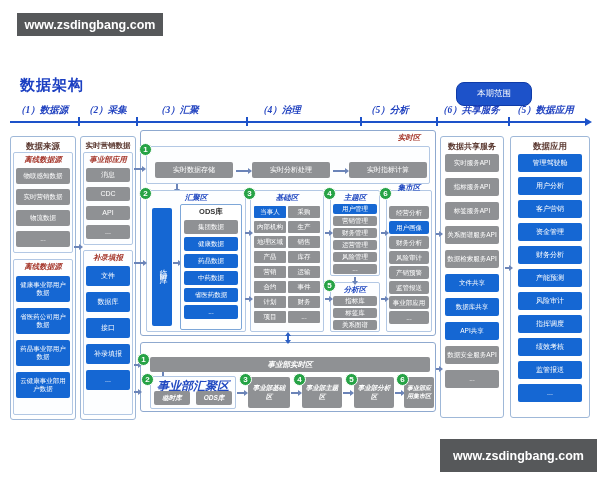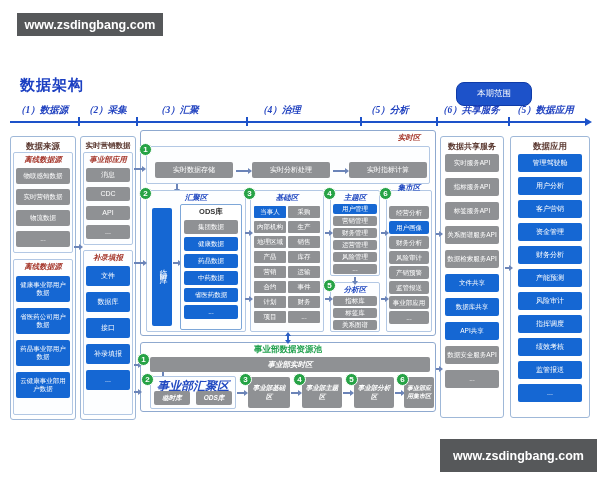--- a/index.html
+++ b/index.html
@@ -196,21 +196,20 @@
       <div class="bx blue">用户画像</div>
       <div class="bx gray">财务分析</div>
       <div class="bx gray">风险审计</div>
       <div class="bx gray">产销预警</div>
       <div class="bx gray">监管报送</div>
       <div class="bx gray">事业部应用</div>
       <div class="bx gray">...</div>
     </div>
 
   <div class="panel" style="left:140px;top:342px;width:296px;height:70px;border-color:#8fa9cf"></div>
-  <div class="gtitle" style="left:140px;top:344px;width:296px;font-size:8.5px">事业部数据资源池</div>
   <div class="circle" style="left:137px;top:353px">1</div>
   <div class="bar">事业部实时区</div>
   <div class="arrd" style="left:162px;top:372px;height:4px"></div>
 
   <div class="subpanel" style="left:150px;top:376px;width:86px;height:33px"></div>
   <div class="circle" style="left:141px;top:373px">2</div>
   <div class="blabel" style="left:150px;top:378px;width:86px;font-size:12px">事业部汇聚区</div>
   <div class="bz" style="left:154px;top:391px;width:36px;height:14px">临时库</div>
   <div class="bz" style="left:196px;top:391px;width:36px;height:14px">ODS库</div>
 

